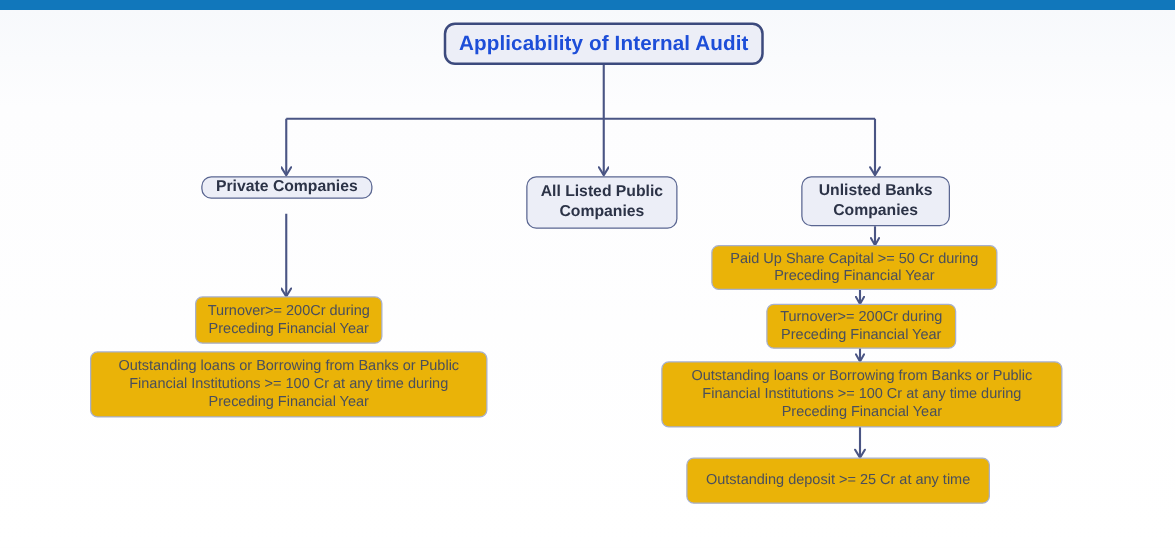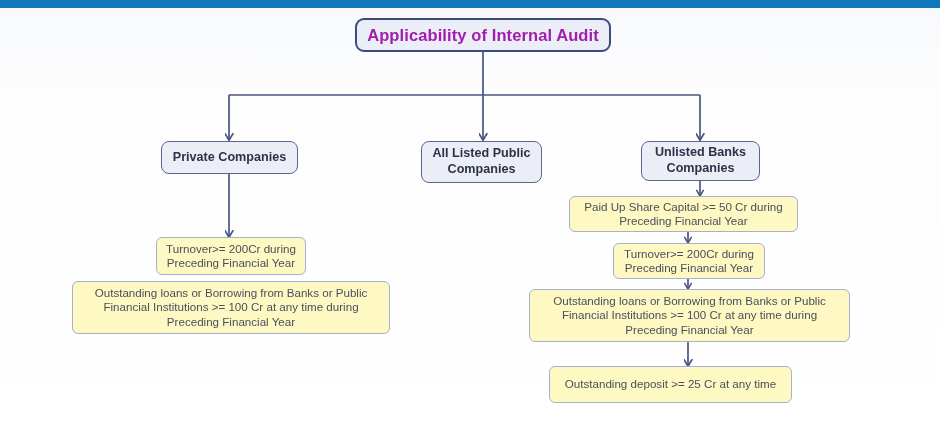--- a/index.html
+++ b/index.html
@@ -34,37 +34,37 @@
     border-radius:7px;
     color:#3a3f4b;
     line-height:1.25;
     padding:5px 8px;
   }
 
   .node.root{
     border:2.5px solid #3c4a7d;
     border-radius:9px;
     background:#eceef7;
-    color:#a21caf;
+    color:#1d4ed8;
     font-weight:bold;
     font-size:16.5px;
     letter-spacing:.1px;
   }
   .node.tier2{
     border:1.6px solid #5a6691;
     border-radius:8px;
     background:#eceef7;
     color:#2c3347;
     font-weight:bold;
     font-size:12.6px;
   }
   .node.leaf{
     border:1px solid #a7b0cd;
     border-radius:6px;
-    background:#fef9c3;
+    background:#eab308;
     color:#4a4f5c;
     font-weight:normal;
     font-size:11.6px;
   }
 </style>
 </head>
 <body>
 
 <div id="canvas">
 
@@ -97,21 +97,21 @@
       <path d="M688,231 L688,243" marker-end="url(#ahs)"></path>
       <path d="M688,278 L688,289" marker-end="url(#ahs)"></path>
       <path d="M688,341 L688,366" marker-end="url(#ah)"></path>
     </g>
   </svg>
 
   <div class="node root" style="left:355px;top:18px;width:256px;height:34px;">
     <span>Applicability of Internal Audit</span>
   </div>
 
-  <div class="node tier2" style="left:161px;top:141px;width:137px;height:33px;text-align:center;">
+  <div class="node tier2" style="left:161px;top:141px;width:137px;height:18px;text-align:center;">
     <span>Private Companies</span>
   </div>
 
   <div class="node tier2" style="left:421px;top:141px;width:121px;height:42px;">
     <span>
       <span>All Listed Public</span><br>
       <span>Companies</span>
     </span>
   </div>
 

